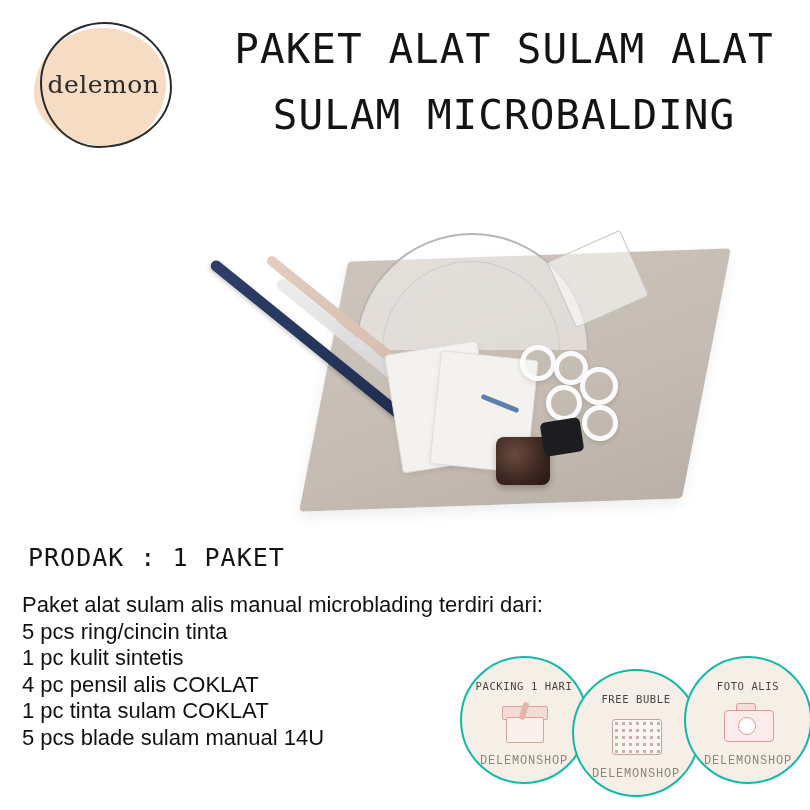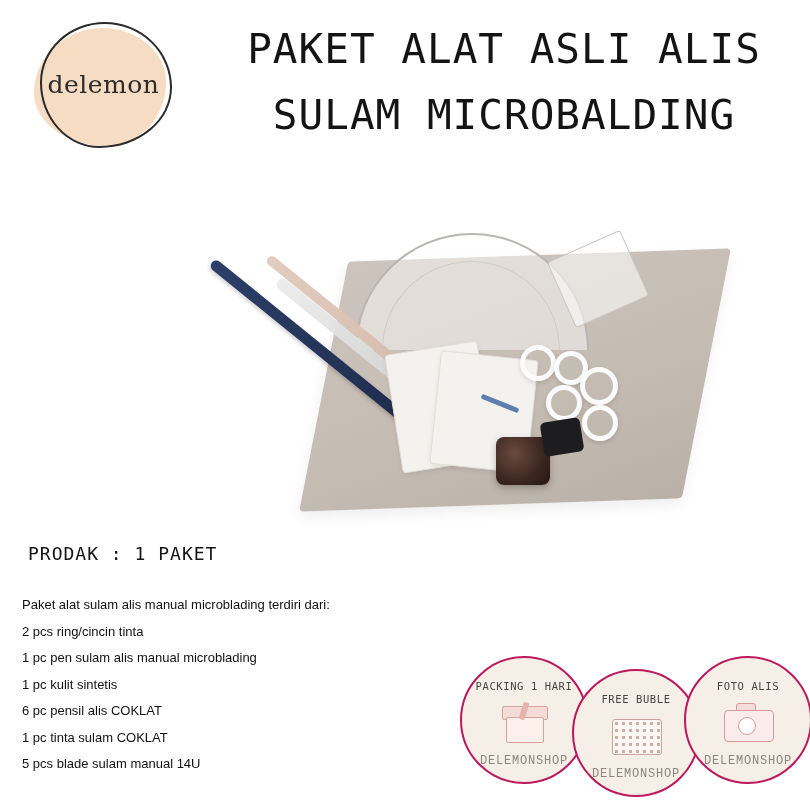--- a/index.html
+++ b/index.html
@@ -214,54 +214,54 @@
     border-radius: 5px;
     transform: rotate(-9deg);
   }
 
   
   .prodak {
     position: absolute;
     left: 28px;
     top: 543px;
     font-family: "DejaVu Sans Mono", monospace;
-    font-size: 18px;
+    font-size: 25px;
     letter-spacing: 1px;
     color: #141414;
   }
 
   
   .desc {
     position: absolute;
     left: 22px;
     top: 592px;
     width: 430px;
   }
   .desc-line {
-    font-size: 13px;
+    font-size: 22px;
     line-height: 26.5px;
     color: #111111;
     white-space: nowrap;
   }
 
   
   .badges {
     position: absolute;
     left: 460px;
     top: 650px;
     width: 345px;
     height: 150px;
   }
   .badge {
     position: absolute;
     width: 124px;
     height: 124px;
     border-radius: 50%;
     background: #f6efe8;
-    border: 2px solid #be185d;
+    border: 2px solid #14b8a6;
     text-align: center;
   }
   .b1 { left: 0px;   top: 6px; }
   .b2 { left: 112px; top: 19px; }
   .b3 { left: 224px; top: 6px; }
   .badge-top {
     position: absolute;
     top: 22px;
     left: 0;
     width: 124px;
@@ -327,21 +327,21 @@
 
 <div class="header">
 
   <div class="logo-wrap">
     <div class="logo-blob"></div>
     <div class="logo-outline"></div>
     <div class="logo-text">delemon</div>
   </div>
 
   <div class="title-block">
-    <div class="title-line">PAKET ALAT ASLI ALIS</div>
+    <div class="title-line">PAKET ALAT SULAM ALAT</div>
     <div class="title-line">SULAM MICROBALDING</div>
   </div>
 
 </div>
 
 <div class="photo">
   <div class="mat"></div>
   <div class="ruler"></div>
   <div class="ruler-inner"></div>
   <div class="ruler-tail"></div>
@@ -357,24 +357,23 @@
   <div class="ring r4"></div>
   <div class="ring r5"></div>
   <div class="ink-jar"></div>
   <div class="ink-cap"></div>
 </div>
 
 <div class="prodak">PRODAK : 1 PAKET</div>
 
 <div class="desc">
   <div class="desc-line">Paket alat sulam alis manual microblading terdiri dari:</div>
-  <div class="desc-line">2 pcs ring/cincin tinta</div>
-  <div class="desc-line">1 pc pen sulam alis manual microblading</div>
+  <div class="desc-line">5 pcs ring/cincin tinta</div>
   <div class="desc-line">1 pc kulit sintetis</div>
-  <div class="desc-line">6 pc pensil alis COKLAT</div>
+  <div class="desc-line">4 pc pensil alis COKLAT</div>
   <div class="desc-line">1 pc tinta sulam COKLAT</div>
   <div class="desc-line">5 pcs blade sulam manual 14U</div>
 </div>
 
 <div class="badges">
 
   <div class="badge b1">
     <div class="badge-top">PACKING 1 HARI</div>
     <div class="badge-icon">
       <div class="icon-box-lid"></div>

